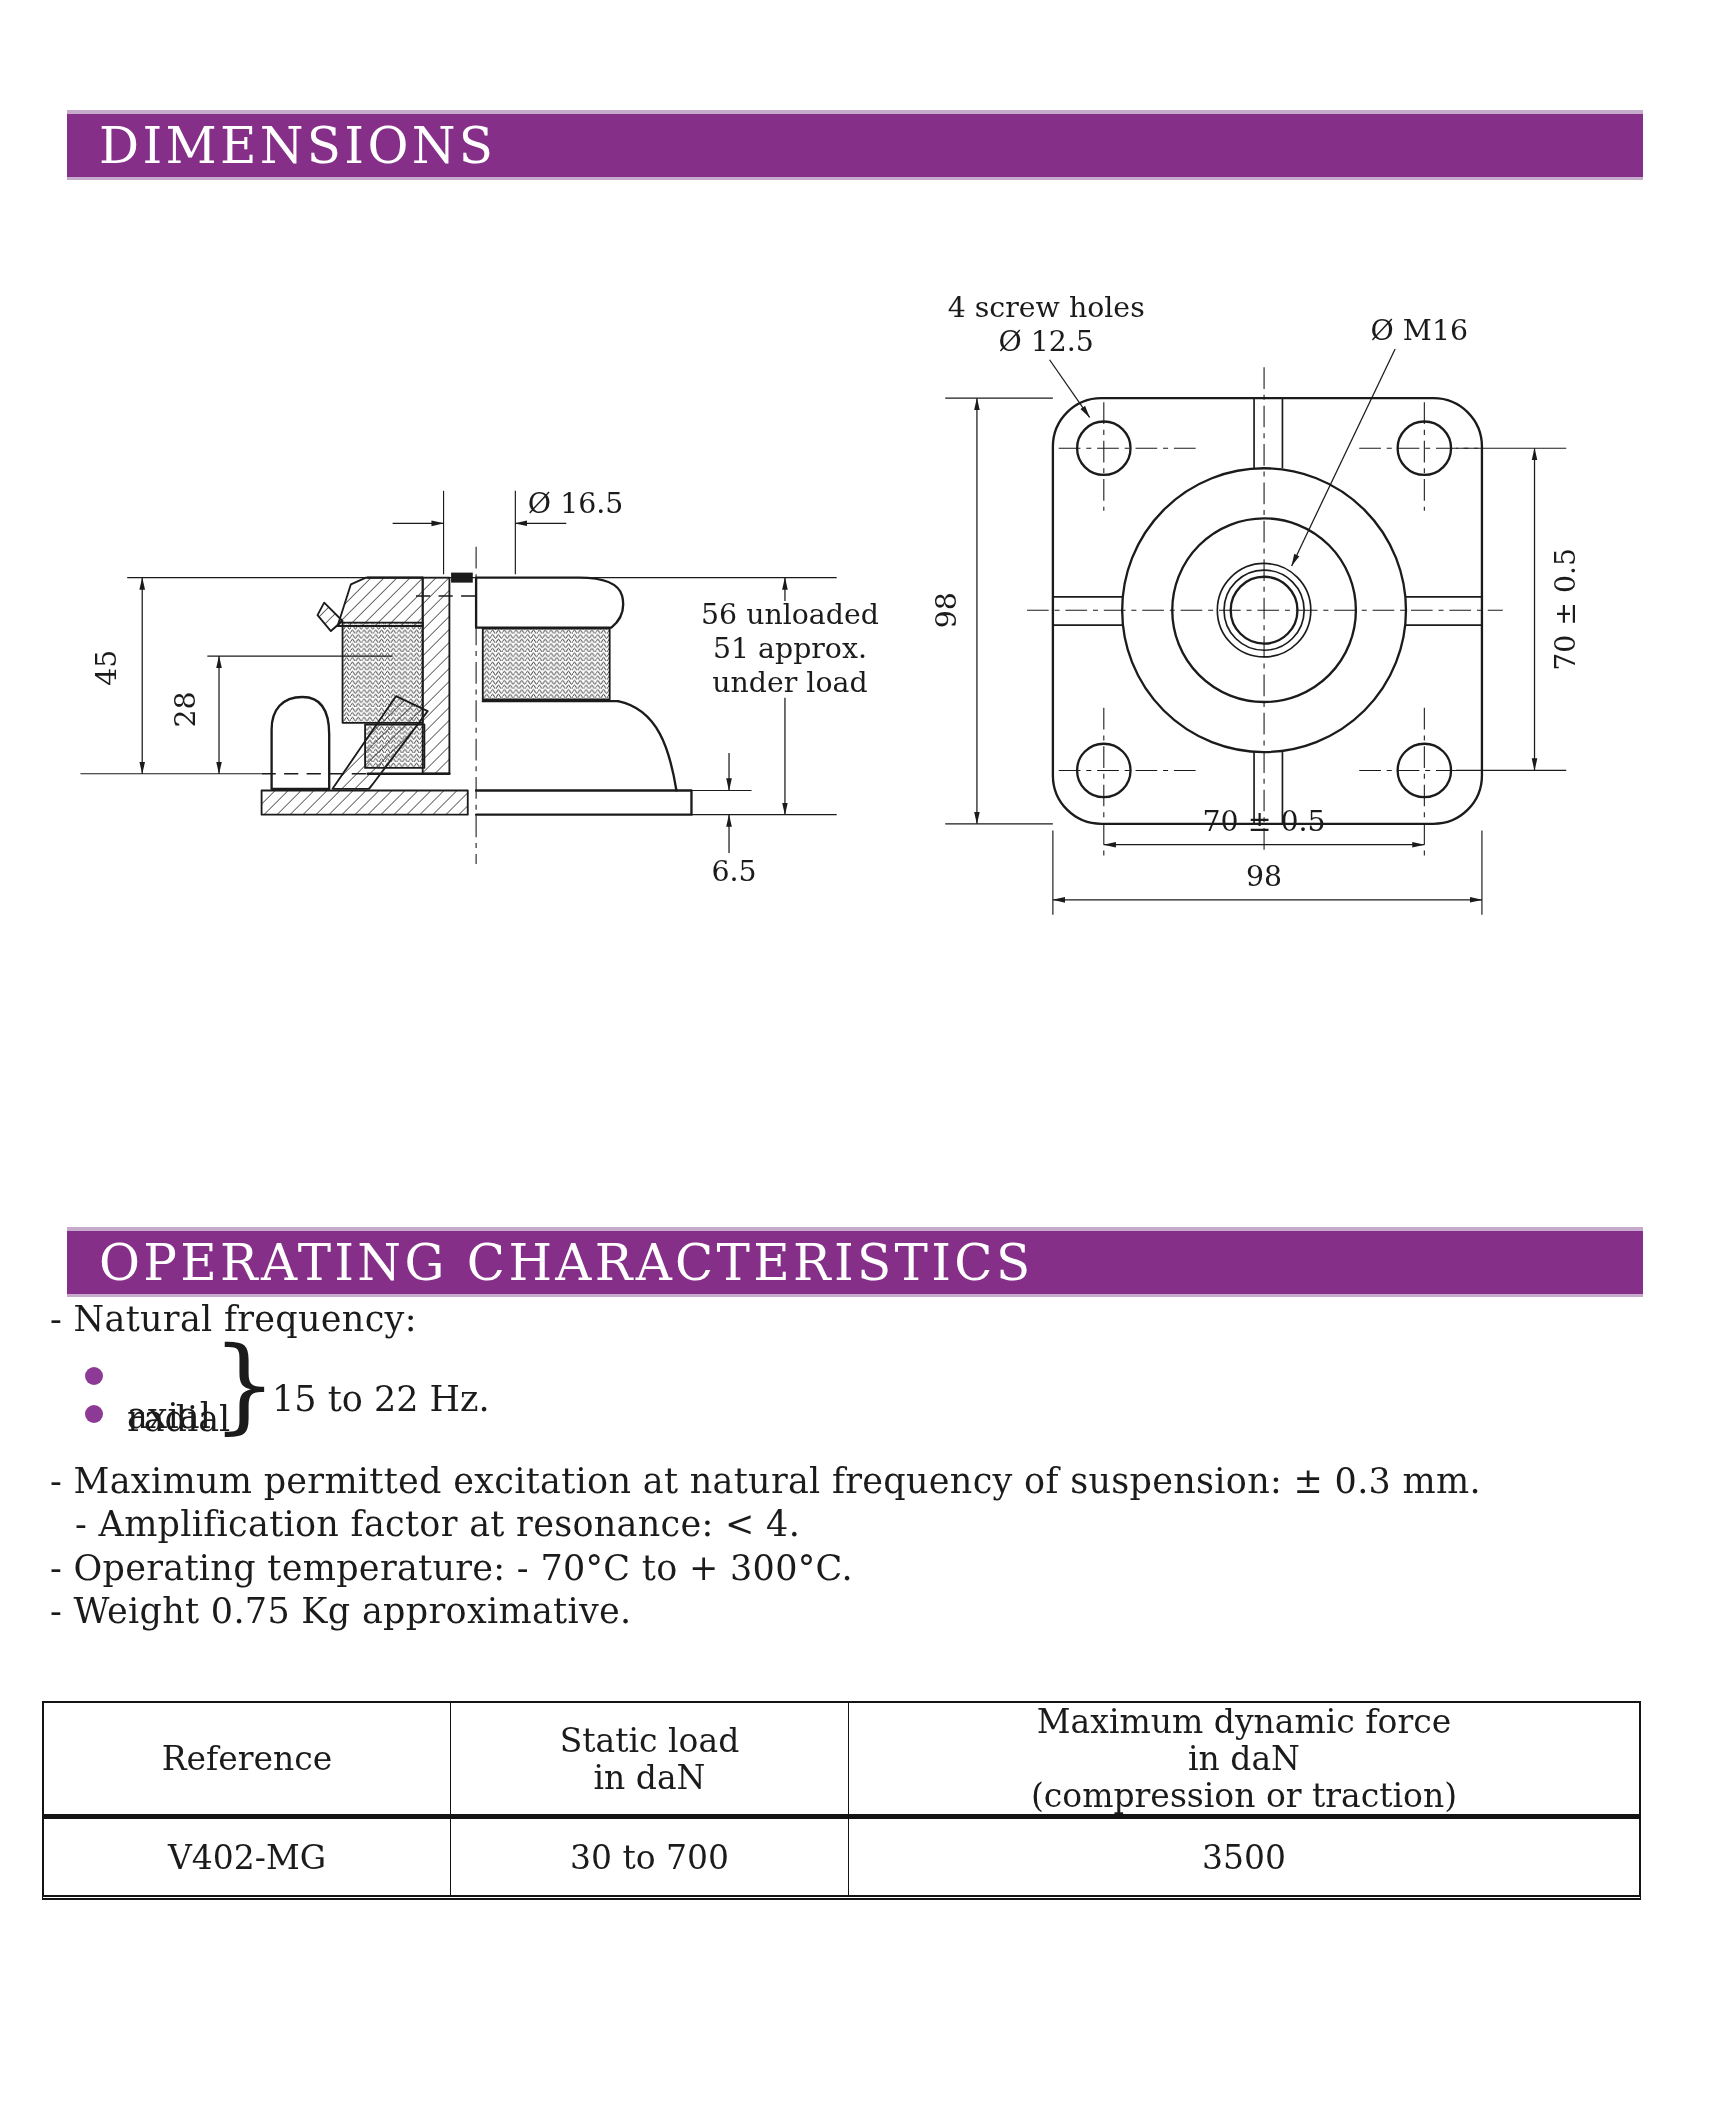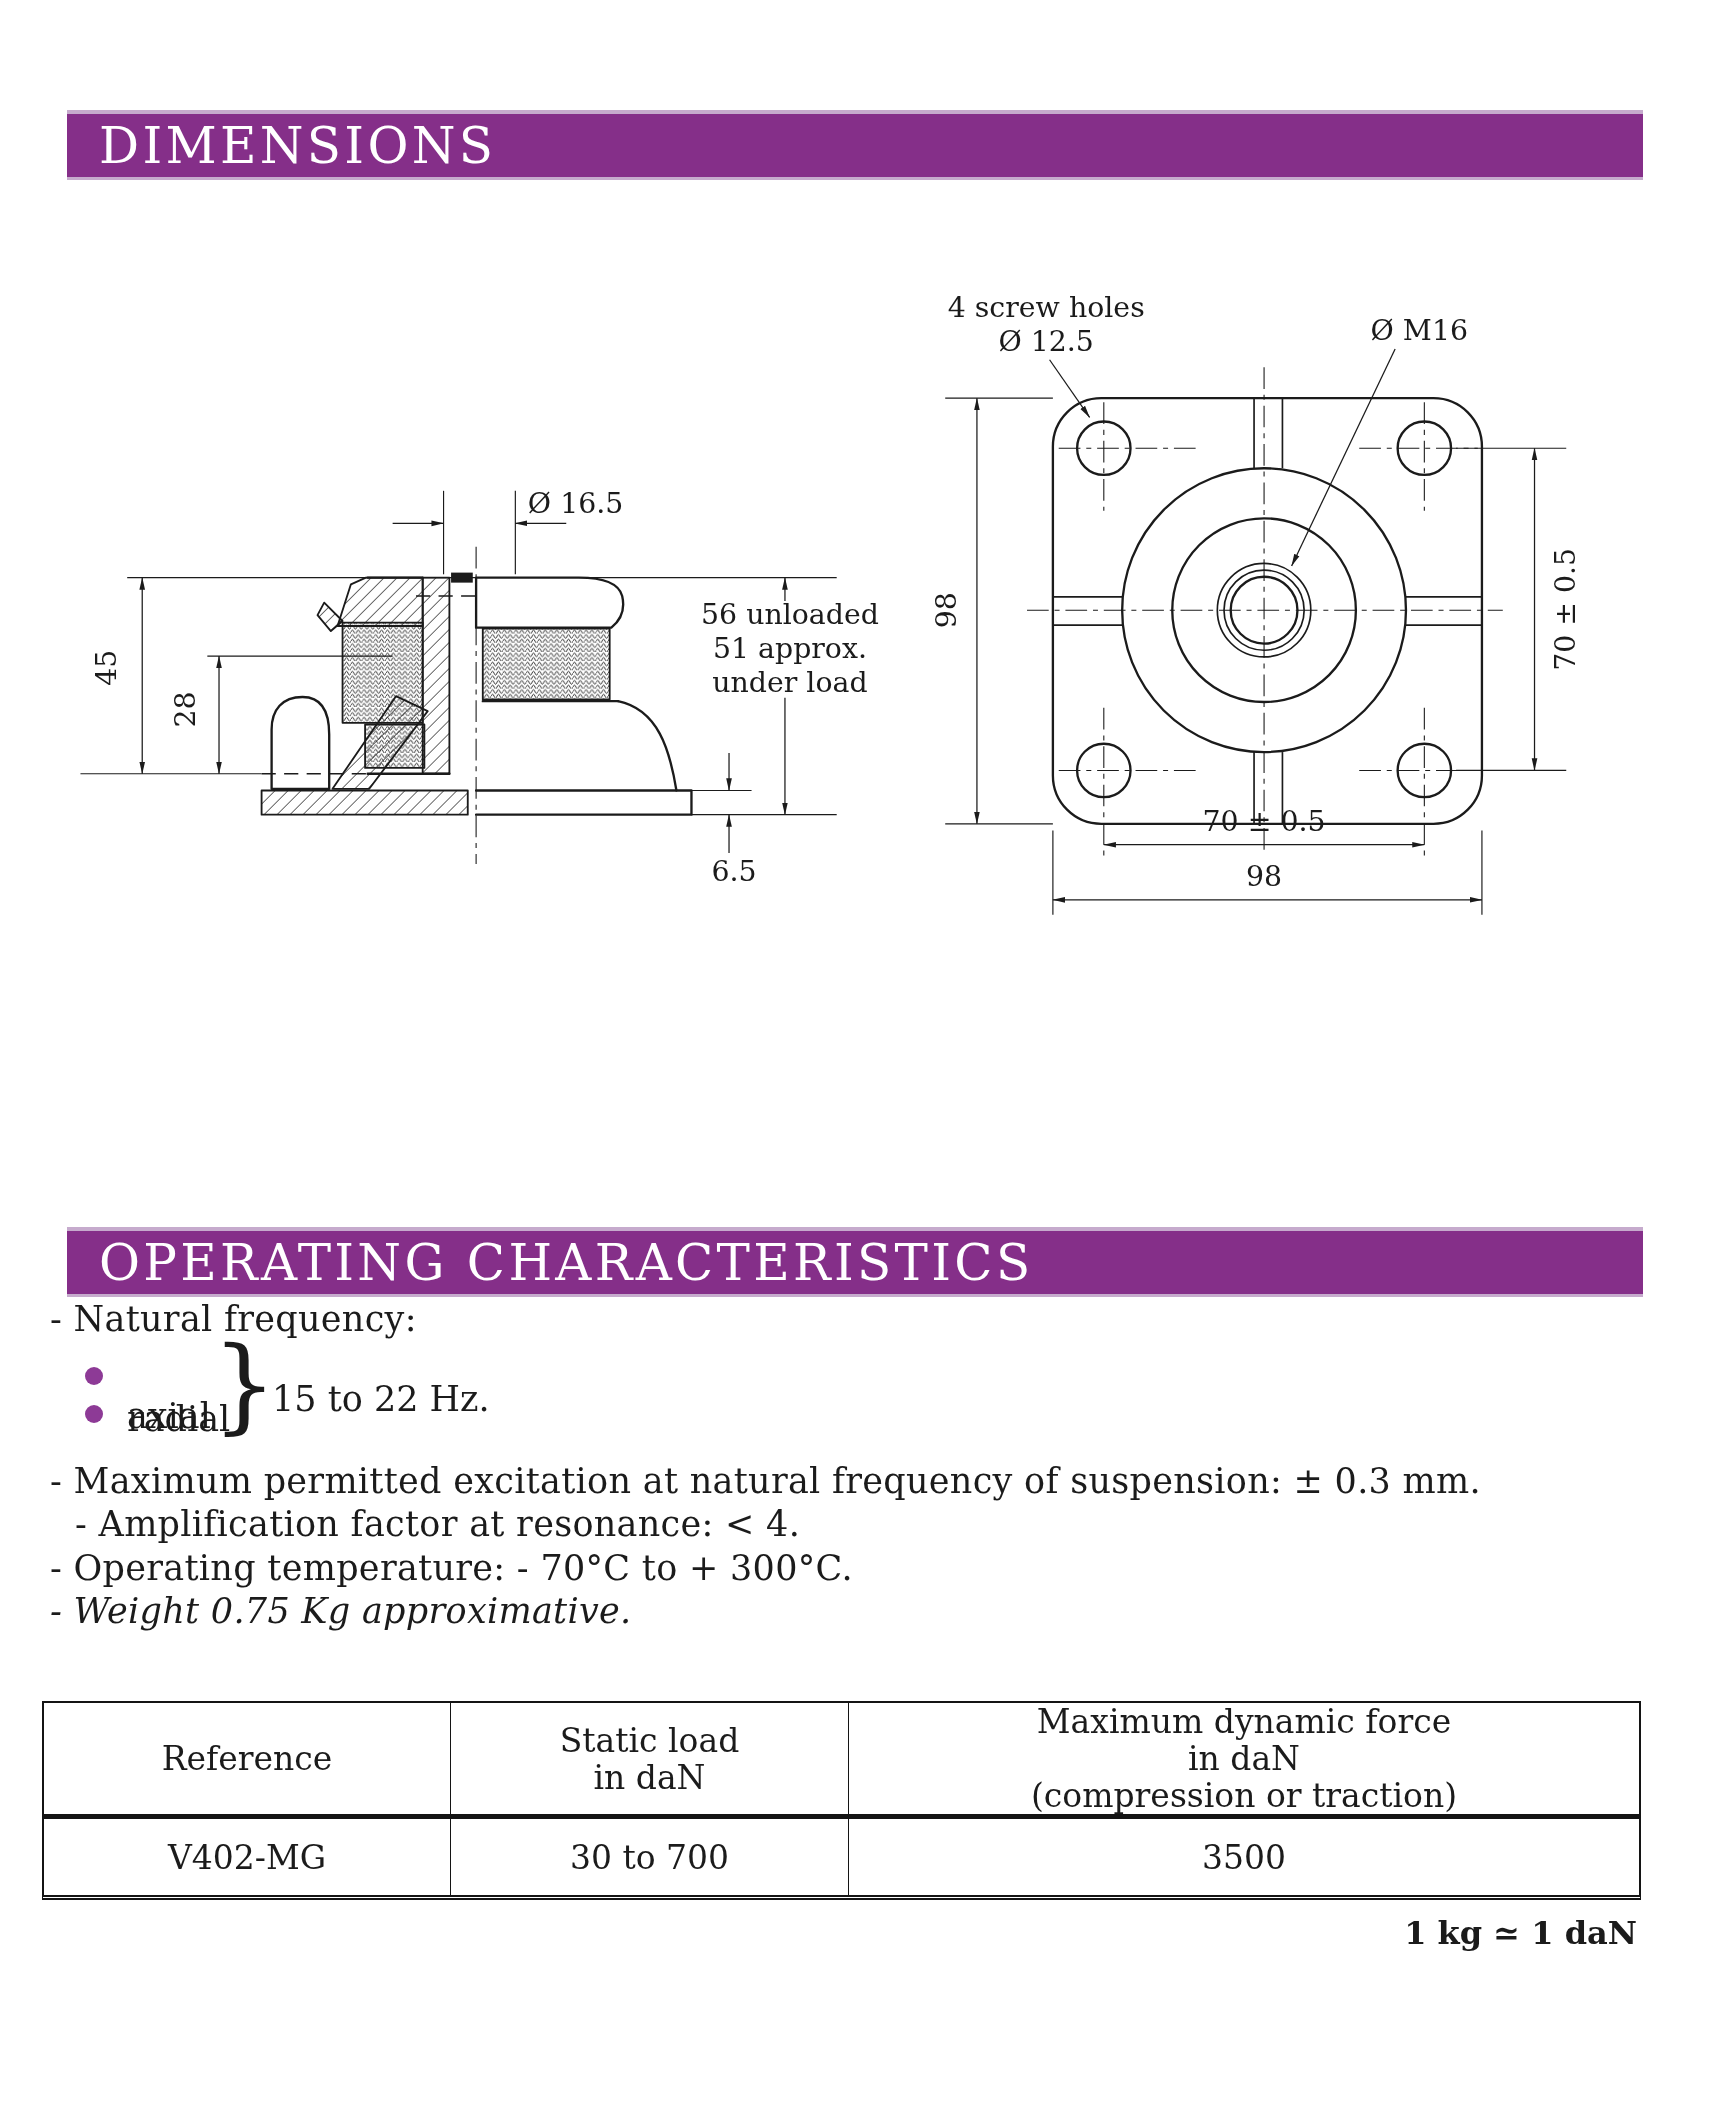--- a/index.html
+++ b/index.html
@@ -199,21 +199,21 @@
   <div class="bullet" style="left:85px;top:1367px;"></div>
   <div class="btxt" style="left:127px;top:1396px;">axial</div>
   <div class="bullet" style="left:85px;top:1405px;"></div>
   <div class="btxt" style="left:127px;top:1399px;">radial</div>
   <div class="brace" style="left:212px;top:1334px;">}</div>
   <div class="btxt" style="left:272px;top:1379px;">15 to 22 Hz.</div>
 
   <div class="bl" style="top:1461px;">- Maximum permitted excitation at natural frequency of suspension: ± 0.3 mm.</div>
   <div class="bl" style="top:1504px;margin-left:25px;">- Amplification factor at resonance: &lt; 4.</div>
   <div class="bl" style="top:1548px;">- Operating temperature: - 70°C to + 300°C.</div>
-  <div class="bl" style="top:1591px;font-style:italic;">- Weight 0.75 Kg approximative.</div>
+  <div class="bl" style="top:1591px;">- Weight 0.75 Kg approximative.</div>
 
   <div class="spec-table">
     <div class="cell head">
       <span>Reference</span>
     </div>
     <div class="cell head">
       <span>Static load</span>
       <span>in daN</span>
     </div>
     <div class="cell head last">
@@ -225,16 +225,15 @@
       <span>V402-MG</span>
     </div>
     <div class="cell">
       <span>30 to 700</span>
     </div>
     <div class="cell last">
       <span>3500</span>
     </div>
   </div>
 
-  <div class="footnote">1 kg ≃ 1 daN</div>
 
 </div>
 
 
 </body></html>

